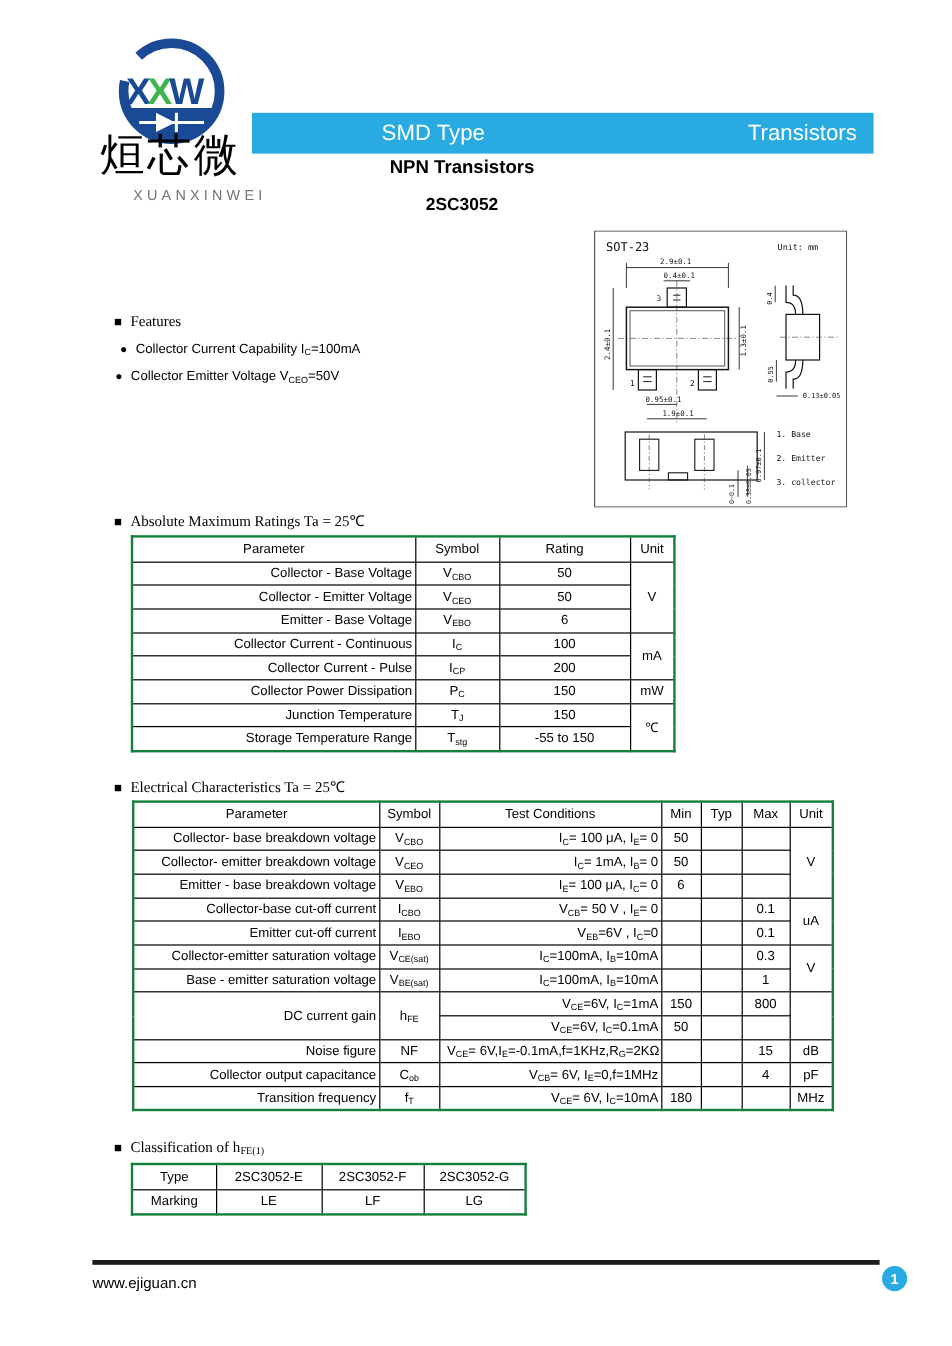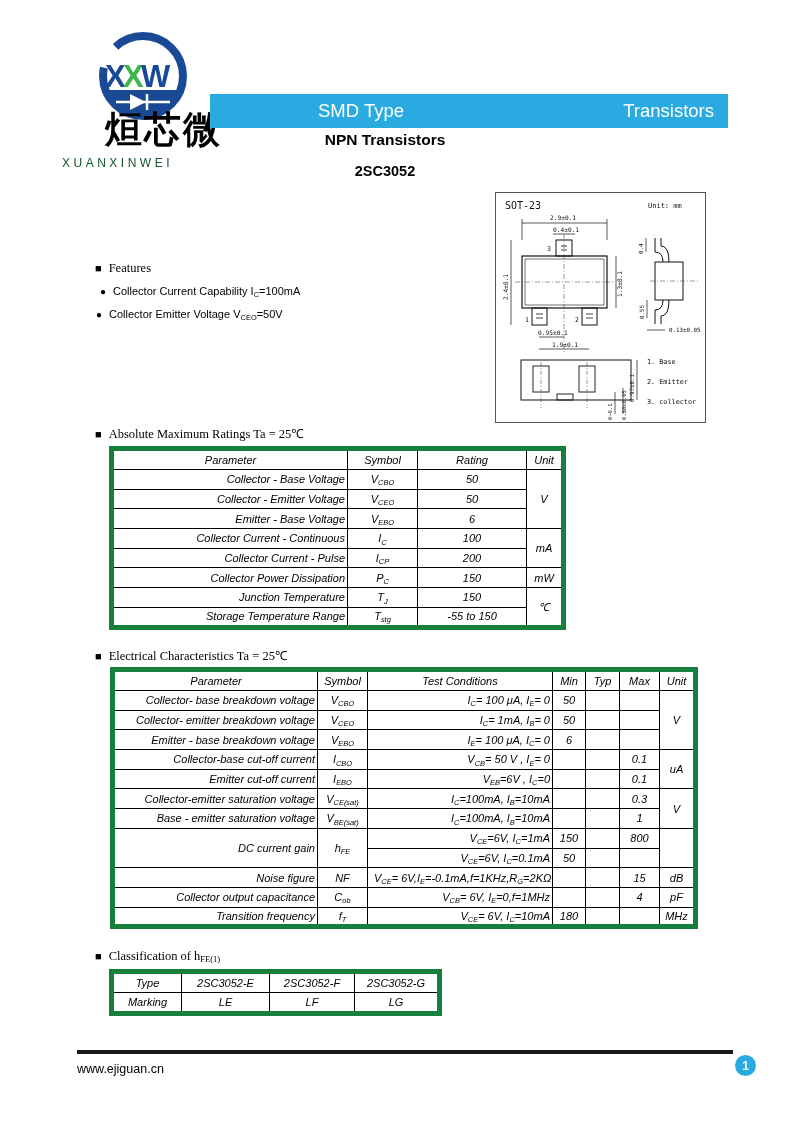--- a/index.html
+++ b/index.html
@@ -5,41 +5,41 @@
   * { margin:0; padding:0; box-sizing:border-box; }
   html,body { background:#fff; }
   body {
     width:793px; height:1122px; position:relative; overflow:hidden;
     font-family:"Liberation Sans", sans-serif; color:#000;
   }
   .abs { position:absolute; }
   sub { font-size:0.68em; vertical-align:baseline; position:relative; top:0.28em; }
 
   
-  .logo-cn { left:62px; top:110px; width:160px; text-align:right;
-             font-weight:bold; font-size:37px; letter-spacing:2px; line-height:1.1; }
-  .logo-en { left:62px; top:156px; width:160px; text-align:left;
-             font-size:12px; letter-spacing:3.5px; color:#14532d; }
+  .logo-cn { left:62px; top:110px; width:160px; text-align:center;
+             font-weight:normal; font-size:37px; letter-spacing:2px; line-height:1.1; }
+  .logo-en { left:62px; top:156px; width:160px; text-align:right;
+             font-size:12px; letter-spacing:3.5px; color:#737373; }
 
   
   .bar { left:210px; top:78px; width:518px; height:34px; background:var(--accent);
          display:flex; align-items:center; justify-content:space-between;
          padding:0 14px 0 108px; color:#fff; font-size:18.5px;margin-top:16px; }
 
   .title1 { left:225px; top:131px; width:320px; text-align:center; font-size:15.5px; font-weight:bold; }
   .title2 { left:225px; top:163px; width:320px; text-align:center; font-size:14.5px; font-weight:bold; }
 
   
   .sect { font-size:12.5px;font-family:Liberation Serif, serif; }
   .sect .sq { font-size:11px; margin-right:7px; }
   .feat-item { font-size:11px; }
   .feat-item .dot { font-size:10px; margin-right:7px; }
 
   
-  table.t { border-collapse:collapse; table-layout:fixed; font-size:11px; border:5px solid #15803d;font-style:italic; }
+  table.t { border-collapse:collapse; table-layout:fixed; font-size:11px; border:2px solid #15803d; }
   table.t td, table.t th { border:1px solid #000; text-align:center; padding:0 2px;
         height:19.7px; font-weight:normal; white-space:nowrap; overflow:hidden; }
   table.t tr.hd td { height:21px; }
   table.t .pl { text-align:right; padding-left:6px; }
   table.cls td { height:21px; }
 
   
   .pkg { left:495px; top:192px; }
   .pkg svg text { font-family:"DejaVu Sans Mono", monospace; fill:#111; }
 

